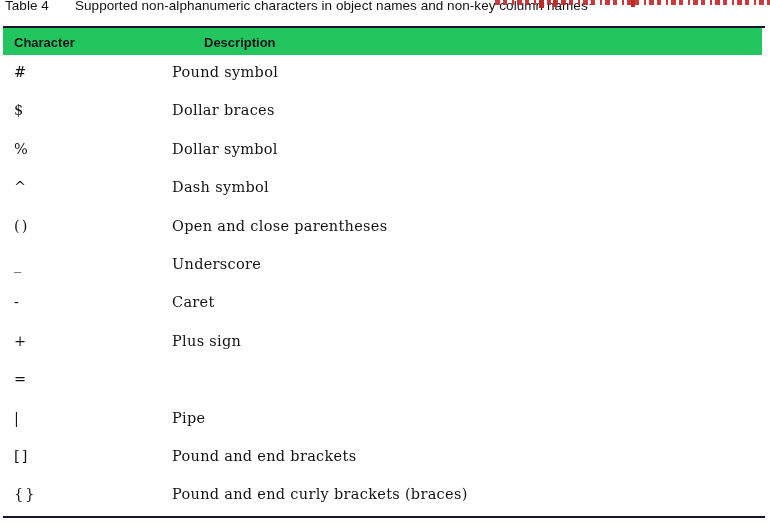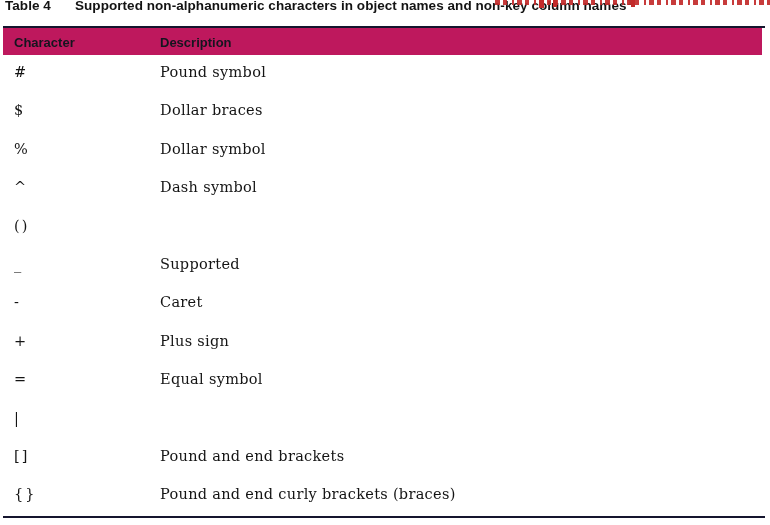--- a/index.html
+++ b/index.html
@@ -11,21 +11,21 @@
     overflow: hidden;
     font-family: "Liberation Sans", sans-serif;
   }
 
   
   .title-row {
     position: absolute;
     top: -1px;
     left: 5px;
     display: flex;
-    font-weight: bold;
+    font-weight: normal;
     font-size: 13.5px;
     line-height: 14px;
     color: #131313;
     letter-spacing: 0.05px;
     white-space: nowrap;
   }
   .title-label { width: 70px; }
   .title-footnote {
     font-size: 8.5px;
     vertical-align: super;
@@ -64,34 +64,34 @@
   .rule-top {
     position: absolute;
     left: 3px; top: 26px;
     width: 762px; height: 2px;
     background: #15152e;
   }
   .header-band {
     position: absolute;
     left: 3px; top: 28px;
     width: 759px; height: 27px;
-    background: #be185d;
+    background: #22c55e;
     display: flex;
     box-sizing: border-box;
     padding-top: 7px;
     font-weight: bold;
     font-size: 13px;
     color: #15151f;
   }
   .col-char {
     width: 157px;
     padding-left: 11px;
     box-sizing: border-box;
   }
-  .col-desc { flex: 1; }
+  .col-desc { flex: 1; margin-left: 44px; }
 
   
   .rows {
     position: absolute;
     left: 3px; top: 55px;
     width: 759px;
   }
   .row {
     display: flex;
     height: 38.4px;
@@ -104,20 +104,21 @@
   }
   .cell-char {
     width: 157px;
     padding-left: 11px;
     box-sizing: border-box;
     letter-spacing: 2px;
   }
   .cell-desc {
     flex: 1;
     letter-spacing: 0.3px;
+    margin-left: 12px;
   }
 
   .rule-bottom {
     position: absolute;
     left: 3px; top: 516px;
     width: 762px; height: 2px;
     background: #15152e;
   }
 </style>
 </head>
@@ -157,39 +158,40 @@
       <div class="row">
         <div class="cell-char">%</div>
         <div class="cell-desc">Dollar symbol</div>
       </div>
       <div class="row">
         <div class="cell-char">^</div>
         <div class="cell-desc">Dash symbol</div>
       </div>
       <div class="row">
         <div class="cell-char">()</div>
+        <div class="cell-desc">Open and close parentheses</div>
       </div>
       <div class="row">
         <div class="cell-char">_</div>
-        <div class="cell-desc">Supported</div>
+        <div class="cell-desc">Underscore</div>
       </div>
       <div class="row">
         <div class="cell-char">-</div>
         <div class="cell-desc">Caret</div>
       </div>
       <div class="row">
         <div class="cell-char">+</div>
         <div class="cell-desc">Plus sign</div>
       </div>
       <div class="row">
         <div class="cell-char">=</div>
-        <div class="cell-desc">Equal symbol</div>
       </div>
       <div class="row">
         <div class="cell-char">|</div>
+        <div class="cell-desc">Pipe</div>
       </div>
       <div class="row">
         <div class="cell-char">[]</div>
         <div class="cell-desc">Pound and end brackets</div>
       </div>
       <div class="row">
         <div class="cell-char">{}</div>
         <div class="cell-desc">Pound and end curly brackets (braces)</div>
       </div>
     </div>

